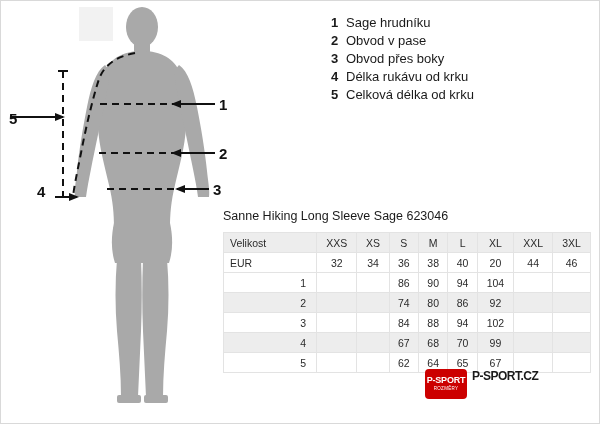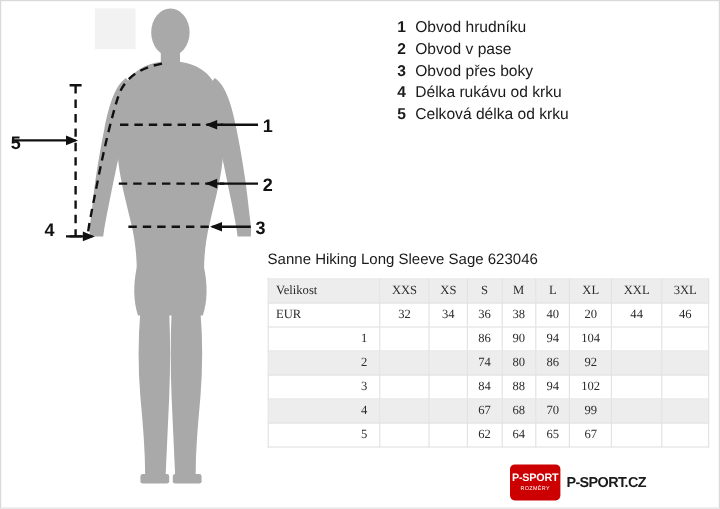--- a/index.html
+++ b/index.html
@@ -87,21 +87,20 @@
 
   
   .size-table {
     position: absolute;
     left: 222px;
     top: 231px;
     width: 368px;
     border-collapse: collapse;
     font-size: 10.5px;
     color: #2b2b2b;
-    font-family: Liberation Serif, serif;
   }
   .size-table td, .size-table th {
     border: 1px solid #e3e3e3;
     height: 19px;
     padding: 0 6px;
     font-weight: normal;
     text-align: center;
     white-space: nowrap;
   }
   .size-table tr.shade td {
@@ -117,23 +116,22 @@
     width: 76px;
   }
   .size-table tr.head td {
     background: #ededed;
   }
 
   
   .logo {
     position: absolute;
     left: 424px;
-    top: 386px;
+    top: 368px;
     display: flex;
-    align-items: center;
   }
   .logo-badge {
     width: 42px;
     height: 30px;
     background: #cc0000;
     border-radius: 4px;
     color: #fff;
     display: flex;
     flex-direction: column;
     align-items: center;
@@ -245,21 +243,21 @@
       <text x="218" y="158" font-family="Liberation Sans, sans-serif" font-size="15" font-weight="bold" fill="#111111">2</text>
       <text x="212" y="194" font-family="Liberation Sans, sans-serif" font-size="15" font-weight="bold" fill="#111111">3</text>
       <text x="36" y="196" font-family="Liberation Sans, sans-serif" font-size="15" font-weight="bold" fill="#111111">4</text>
       <text x="8" y="123" font-family="Liberation Sans, sans-serif" font-size="15" font-weight="bold" fill="#111111">5</text>
     </svg>
   </div>
 
   <div class="legend">
     <div class="legend-row">
       <span class="legend-num">1</span>
-      <span class="legend-label">Obvod hrudníku</span>
+      <span class="legend-label">Sage hrudníku</span>
     </div>
     <div class="legend-row">
       <span class="legend-num">2</span>
       <span class="legend-label">Obvod v pase</span>
     </div>
     <div class="legend-row">
       <span class="legend-num">3</span>
       <span class="legend-label">Obvod přes boky</span>
     </div>
     <div class="legend-row">

